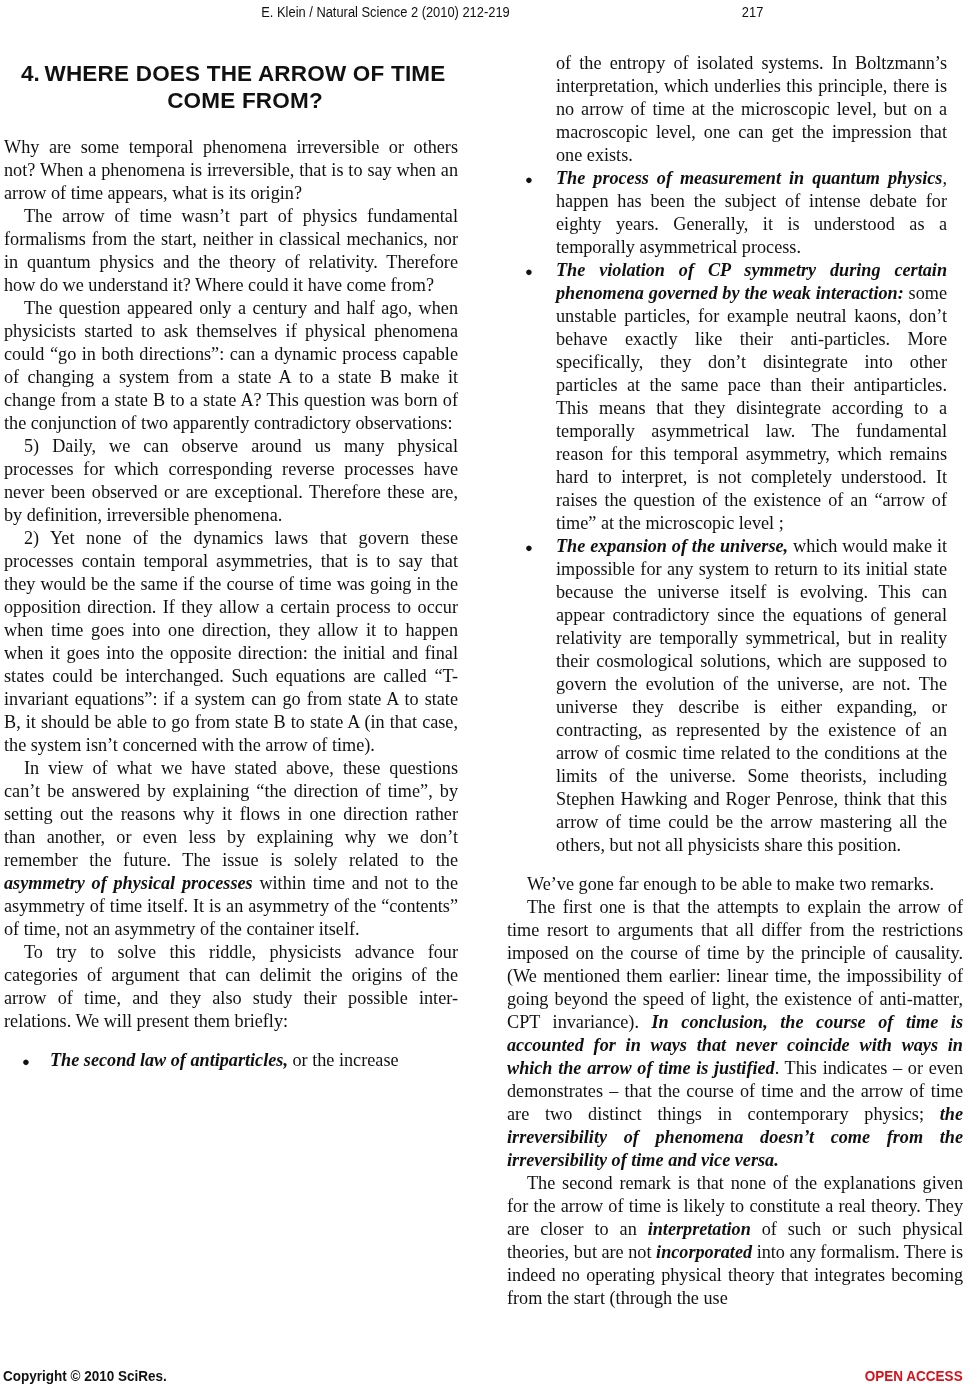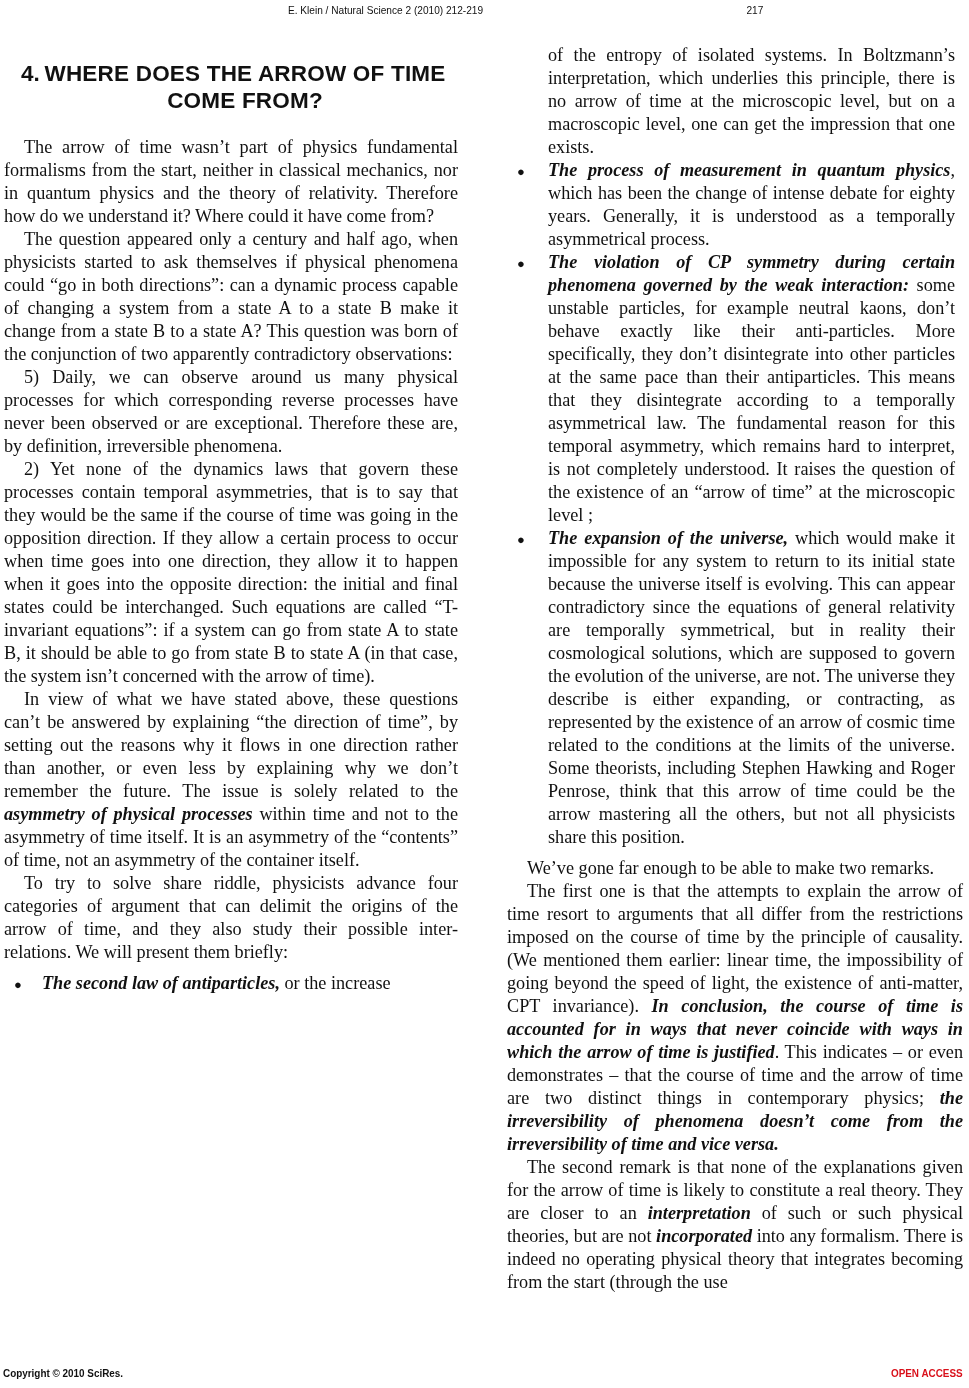--- a/index.html
+++ b/index.html
@@ -1,19 +1,19 @@
 <!DOCTYPE html>
 <html><head>
 <meta charset="utf-8">
 <style>
   html, body { margin: 0; padding: 0; background: #ffffff; }
   body { width: 969px; height: 1388px; position: relative; overflow: hidden; color: #111; }
   .running-head {
     position: absolute; top: 4px; left: 0; width: 771px; height: 22px;
-    font-family: "Liberation Sans", sans-serif; font-size: 11px; color: #111;
+    font-family: "Liberation Sans", sans-serif; font-size: 14px; color: #111;
   }
   .running-head .rh-title { position: absolute; left: 0; right: 0; text-align: center; top: 0; transform: scaleX(0.92); }
   .running-head .rh-page { position: absolute; right: 8px; top: 0; transform: scaleX(0.92); transform-origin: right; }
 
   .col {
     position: absolute; top: 36px;
     font-family: "Liberation Serif", serif; font-size: 18.2px; line-height: 23px;
     text-align: justify; hyphens: none;
   }
   .col-left { left: 4px; width: 454px; }
@@ -22,68 +22,69 @@
   .col p.indent { text-indent: 20px; }
   .col p.noindent { text-indent: 0; }
 
   .section-heading {
     font-family: "Liberation Sans", sans-serif; font-weight: bold; font-size: 22.5px;
     line-height: 27px; margin: 24px 0 22px 0; text-align: center;
     padding-left: 28px; text-indent: -28px; letter-spacing: 0.2px;
   }
   .section-heading .num { display: inline-block; width: 28px; text-indent: 0; }
 
-  ul.bullets { list-style: none; margin: 8px; padding: 0; }
+  ul.bullets { list-style: none; margin: 16px; padding: 0; }
   ul.bullets li { position: relative; padding-left: 33px; }
   ul.bullets li .bullet {
     position: absolute; left: 2px; top: 0; font-size: 13px; line-height: 25px;
   }
   .col-left ul.bullets li { padding-left: 30px; }
   em, i { font-style: italic; font-weight: bold; }
 
   .footer {
     position: absolute; top: 1367px; left: 0; width: 969px; height: 20px;
-    font-family: "Liberation Sans", sans-serif; font-weight: bold; font-size: 11px;
+    font-family: "Liberation Sans", sans-serif; font-weight: bold; font-size: 15px;
   }
   .footer .copyright { position: absolute; left: 3px; top: 0; color: #111; transform: scaleX(0.9); transform-origin: left; }
   .footer .open-access { position: absolute; right: 6px; top: 0; color: #d9101a; transform: scaleX(0.9); transform-origin: right; }
 </style>
 </head>
 <body>
 
 <header class="running-head">
   <span class="rh-title">E. Klein / Natural Science 2 (2010) 212-219</span>
   <span class="rh-page">217</span>
 </header>
 
 <section class="col col-left">
 
   <h2 class="section-heading">
     <span class="num">4.</span><span>WHERE DOES THE ARROW OF TIME COME FROM?</span>
   </h2>
 
+  <p class="noindent">Why are some temporal phenomena irreversible or others not? When a phenomena is irreversible, that is to say when an arrow of time appears, what is its origin?</p>
   <p class="indent">The arrow of time wasn’t part of physics fundamental formalisms from the start, neither in classical mechanics, nor in quantum physics and the theory of relativity. Therefore how do we understand it? Where could it have come from?</p>
   <p class="indent">The question appeared only a century and half ago, when physicists started to ask themselves if physical phenomena could “go in both directions”: can a dynamic process capable of changing a system from a state A to a state B make it change from a state B to a state A? This question was born of the conjunction of two apparently contradictory observations:</p>
   <p class="indent">5) Daily, we can observe around us many physical processes for which corresponding reverse processes have never been observed or are exceptional. Therefore these are, by definition, irreversible phenomena.</p>
   <p class="indent">2) Yet none of the dynamics laws that govern these processes contain temporal asymmetries, that is to say that they would be the same if the course of time was going in the opposition direction. If they allow a certain process to occur when time goes into one direction, they allow it to happen when it goes into the opposite direction: the initial and final states could be interchanged. Such equations are called “T-invariant equations”: if a system can go from state A to state B, it should be able to go from state B to state A (in that case, the system isn’t concerned with the arrow of time).</p>
   <p class="indent"><span>In view of what we have stated above, these questions can’t be answered by explaining “the direction of time”, by setting out the reasons why it flows in one direction rather than another, or even less by explaining why we don’t remember the future. The issue is solely related to the </span><em>asymmetry of physical processes</em><span> within time and not to the asymmetry of time itself. It is an asymmetry of the “contents” of time, not an asymmetry of the container itself.</span></p>
-  <p class="indent">To try to solve share riddle, physicists advance four categories of argument that can delimit the origins of the arrow of time, and they also study their possible inter-relations. We will present them briefly:</p>
+  <p class="indent">To try to solve this riddle, physicists advance four categories of argument that can delimit the origins of the arrow of time, and they also study their possible inter-relations. We will present them briefly:</p>
 
   <ul class="bullets">
     <li>
       <span class="bullet">●</span><em>The second law of antiparticles,</em><span> or the increase</span>
     </li>
   </ul>
 </section>
 
 <section class="col col-right">
   <ul class="bullets">
     <li><span>of the entropy of isolated systems. In Boltzmann’s interpretation, which underlies this principle, there is no arrow of time at the microscopic level, but on a macroscopic level, one can get the impression that one exists.</span></li>
     <li>
-      <span class="bullet">●</span><em>The process of measurement in quantum physics</em><span>, which has been the change of intense debate for eighty years. Generally, it is understood as a temporally asymmetrical process.</span>
+      <span class="bullet">●</span><em>The process of measurement in quantum physics</em><span>, happen has been the subject of intense debate for eighty years. Generally, it is understood as a temporally asymmetrical process.</span>
     </li>
     <li>
       <span class="bullet">●</span><em>The violation of CP symmetry during certain phenomena governed by the weak interaction:</em><span> some unstable particles, for example neutral kaons, don’t behave exactly like their anti-particles. More specifically, they don’t disintegrate into other particles at the same pace than their antiparticles. This means that they disintegrate according to a temporally asymmetrical law. The fundamental reason for this temporal asymmetry, which remains hard to interpret, is not completely understood. It raises the question of the existence of an “arrow of time” at the microscopic level ;</span>
     </li>
     <li>
       <span class="bullet">●</span><em>The expansion of the universe,</em><span> which would make it impossible for any system to return to its initial state because the universe itself is evolving. This can appear contradictory since the equations of general relativity are temporally symmetrical, but in reality their cosmological solutions, which are supposed to govern the evolution of the universe, are not. The universe they describe is either expanding, or contracting, as represented by the existence of an arrow of cosmic time related to the conditions at the limits of the universe. Some theorists, including Stephen Hawking and Roger Penrose, think that this arrow of time could be the arrow mastering all the others, but not all physicists share this position.</span>
     </li>
   </ul>
 
   <p class="indent">We’ve gone far enough to be able to make two remarks.</p>

